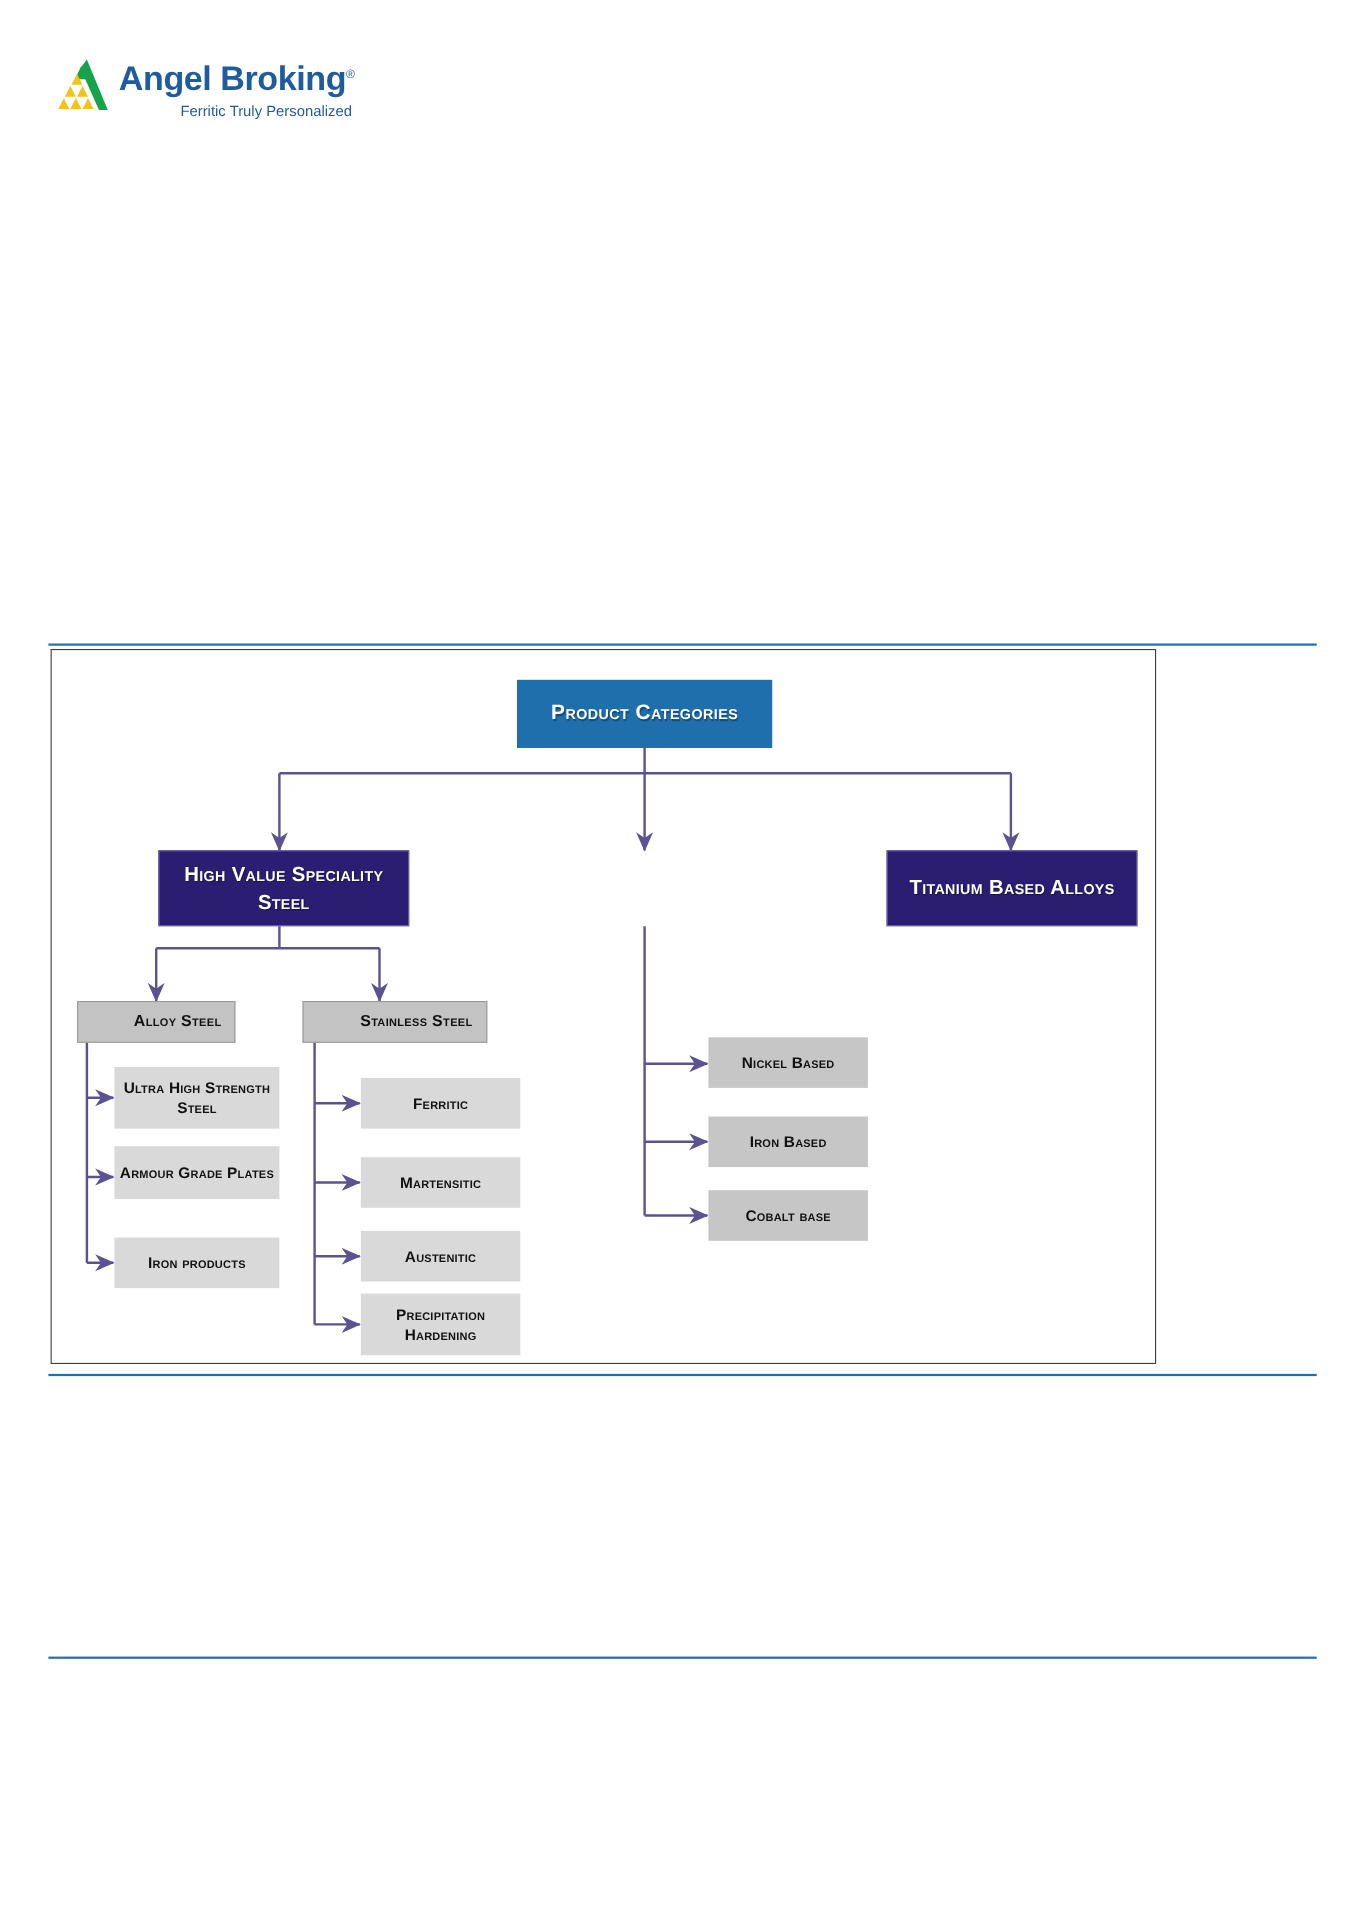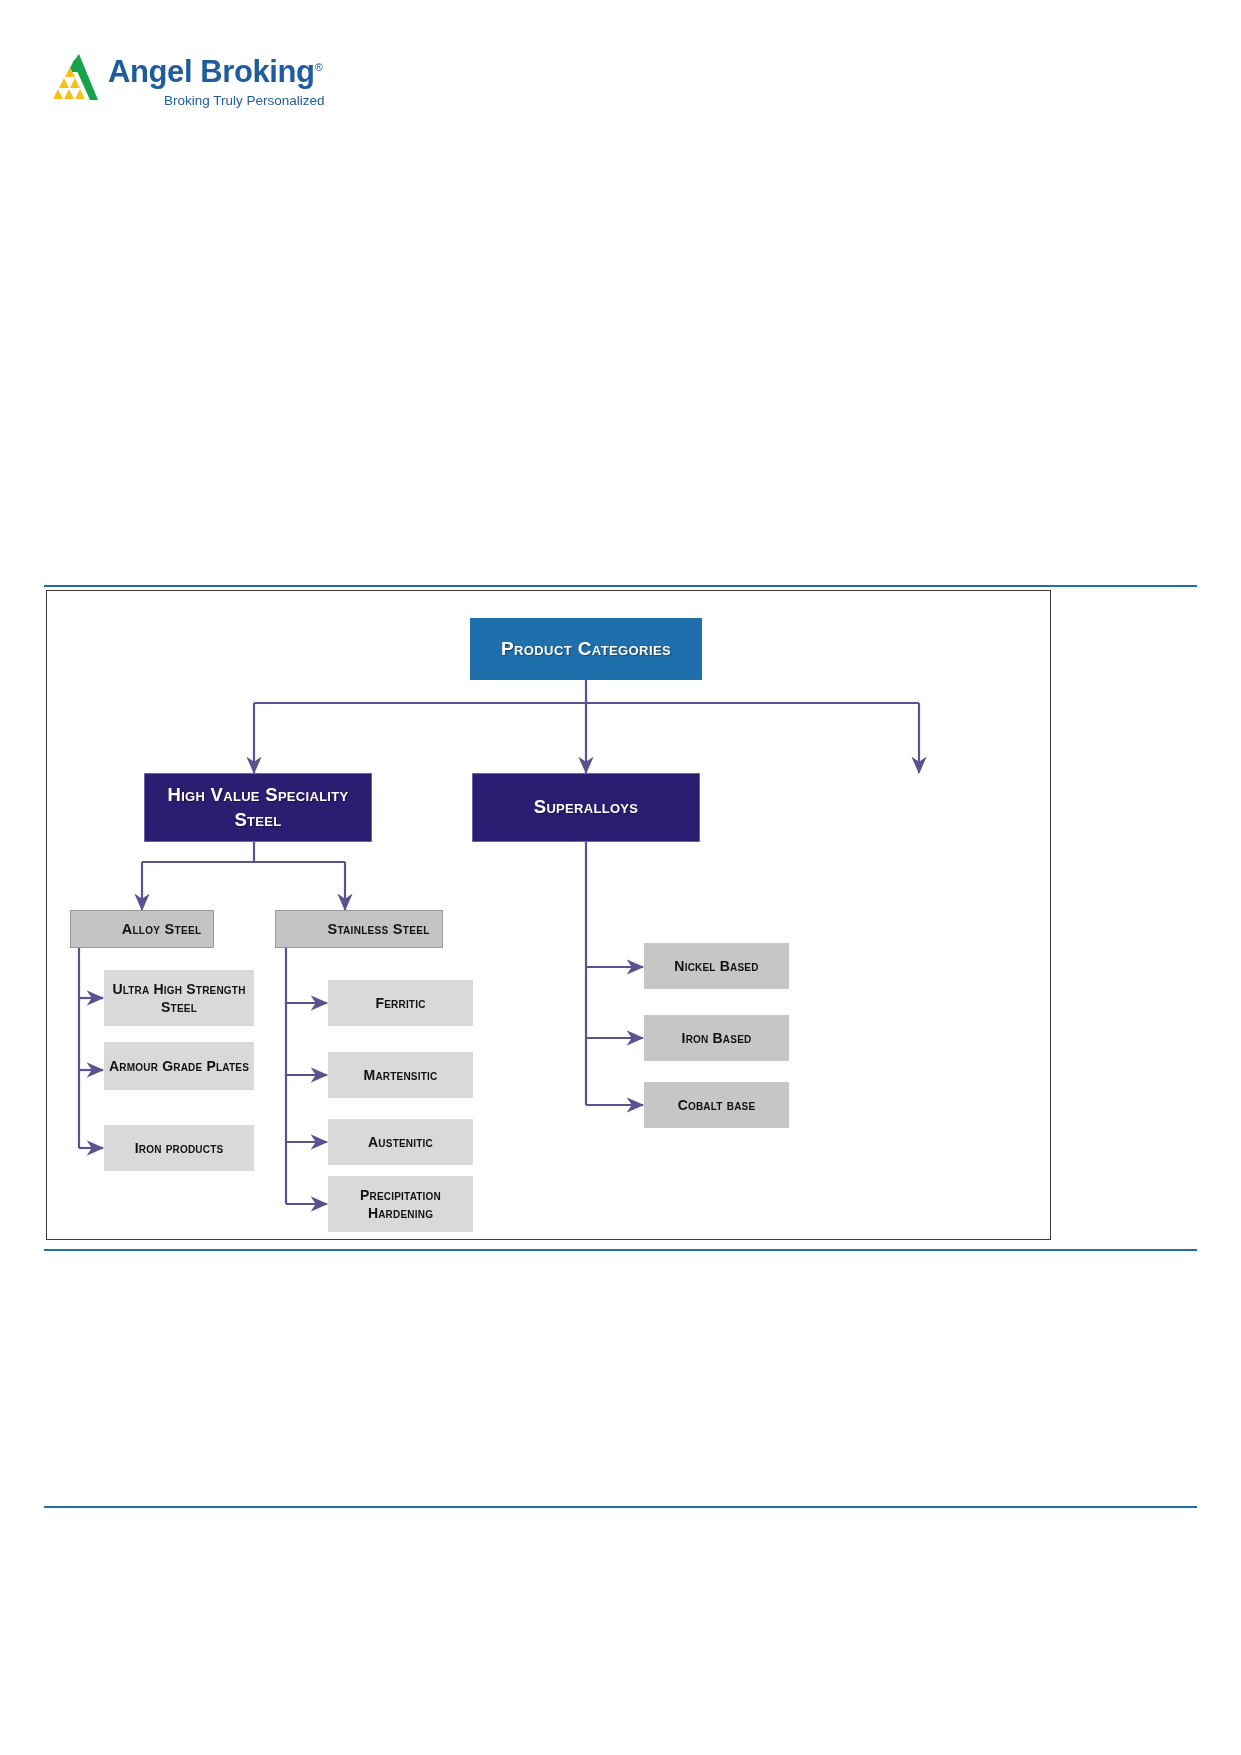--- a/index.html
+++ b/index.html
@@ -146,21 +146,21 @@
         <polygon points="24,15 29,25 19,25"></polygon>
         <polygon points="18,26 23,36 13,36"></polygon>
         <polygon points="29,26 34,36 24,36"></polygon>
         <polygon points="12,37 17,47 7,47"></polygon>
         <polygon points="23,37 28,47 18,47"></polygon>
         <polygon points="34,37 39,47 29,47"></polygon>
       </g>
     </svg>
   </span>
   <span id="logo-wordmark"><span>Angel Broking</span><span id="logo-reg">®</span></span>
-  <span id="logo-tagline">Broking Truly Personalized</span>
+  <span id="logo-tagline">Ferritic Truly Personalized</span>
 </div>
 
 <div class="hrule" id="rule-top"></div>
 <div class="hrule" id="rule-bottom"></div>
 <div class="hrule" id="rule-footer"></div>
 
 <div id="figure-frame"></div>
 
 <div id="diagram">
 
@@ -200,22 +200,22 @@
       <path d="M540,377 L597,377" marker-end="url(#arw)"></path>
       <path d="M540,448 L597,448" marker-end="url(#arw)"></path>
       <path d="M540,515 L597,515" marker-end="url(#arw)"></path>
     </g>
   </svg>
 
   <div class="node node-blue" style="left:424px; top:28px; width:232px; height:62px;">Product Categories</div>
 
   <div class="node node-navy" style="left:98px; top:183px; width:228px; height:69px;">High Value Speciality Steel</div>
 
-  <div class="node node-navy" style="left:426px; top:183px; width:228px; height:69px;">Superalloys</div>
-
+
+  <div class="node node-navy" style="left:760px; top:183px; width:228px; height:69px;">Titanium Based Alloys</div>
 
   <div class="node node-gray-mid" style="left:24px; top:320px; width:144px; height:38px;">Alloy Steel</div>
 
   <div class="node node-gray-mid" style="left:229px; top:320px; width:168px; height:38px;">Stainless Steel</div>
 
   <div class="node node-gray" style="left:58px; top:380px; width:150px; height:56px;">Ultra High Strength Steel</div>
 
   <div class="node node-gray" style="left:58px; top:452px; width:150px; height:48px;">Armour Grade Plates</div>
 
   <div class="node node-gray" style="left:58px; top:535px; width:150px; height:46px;">Iron products</div>

